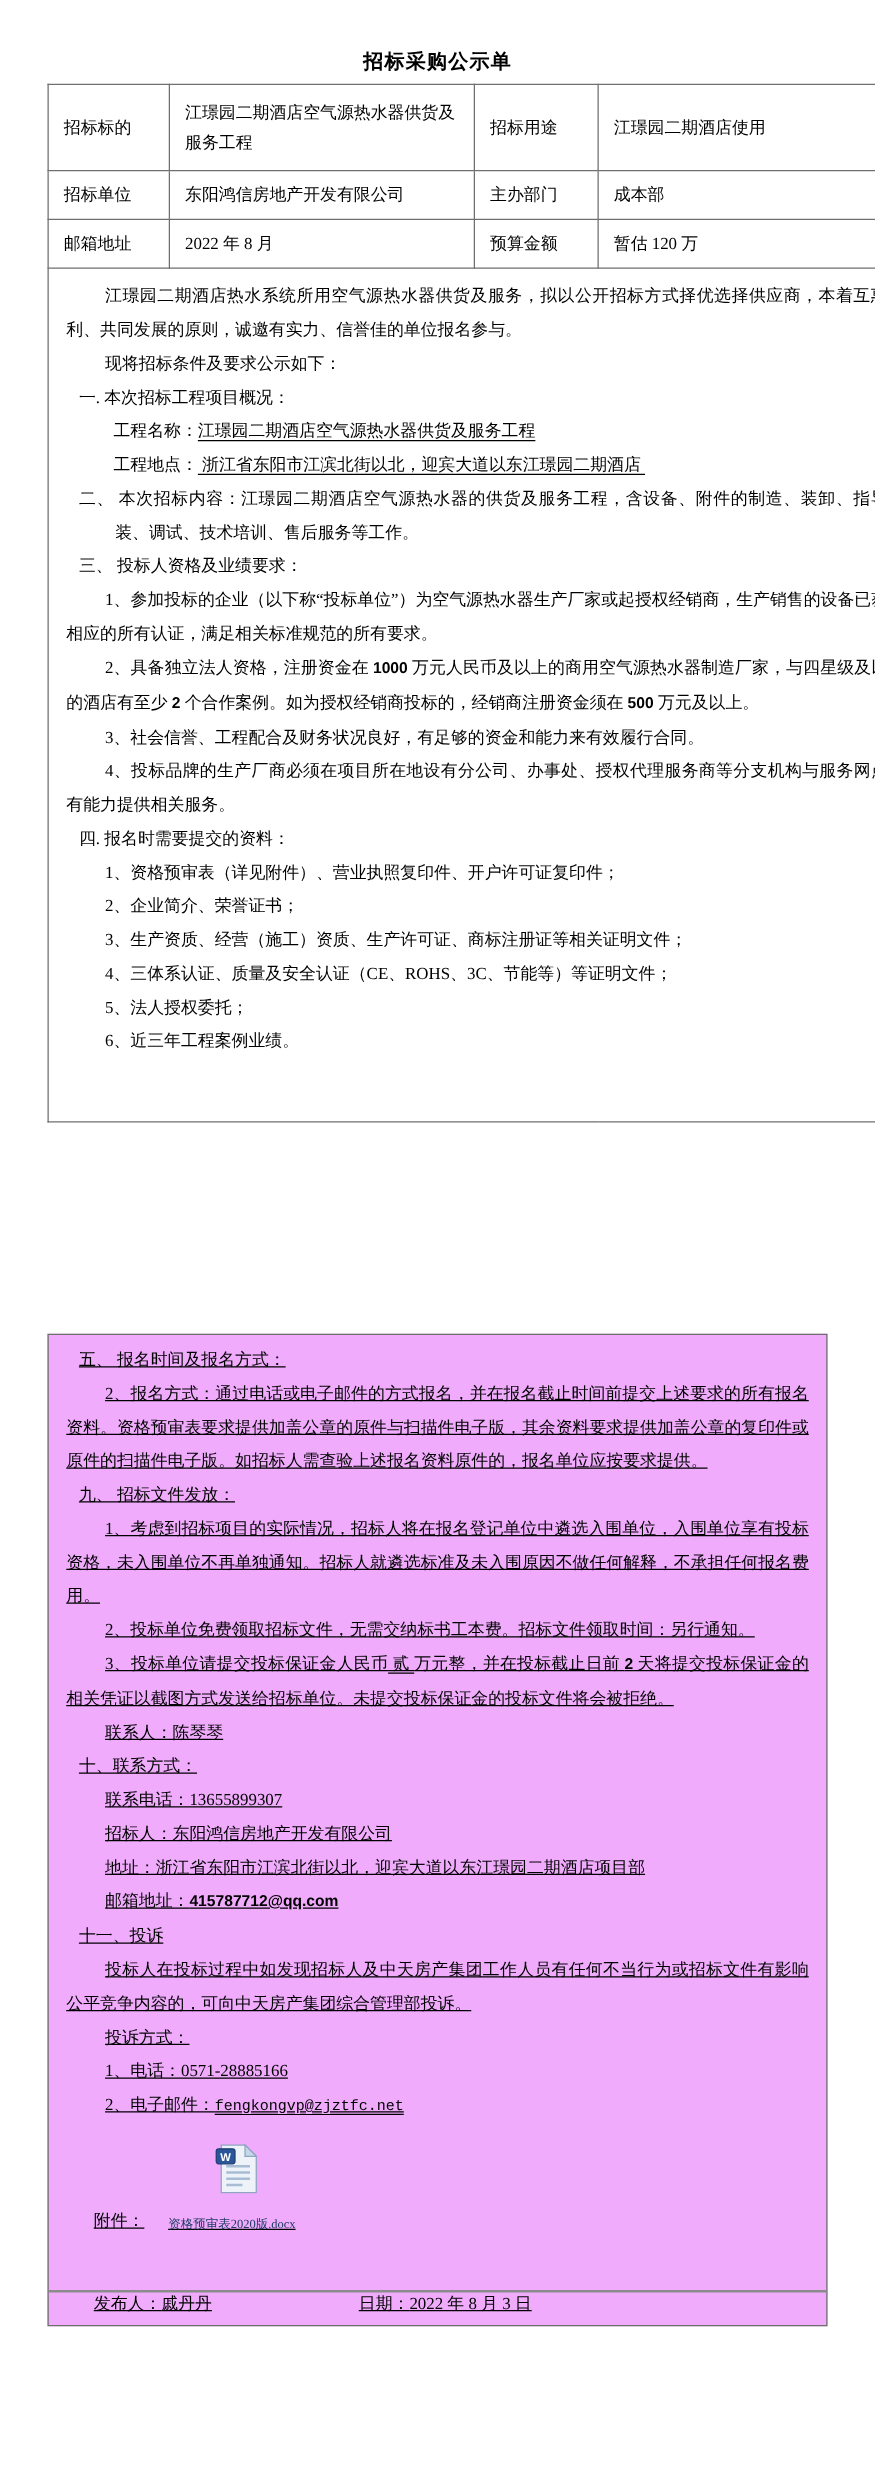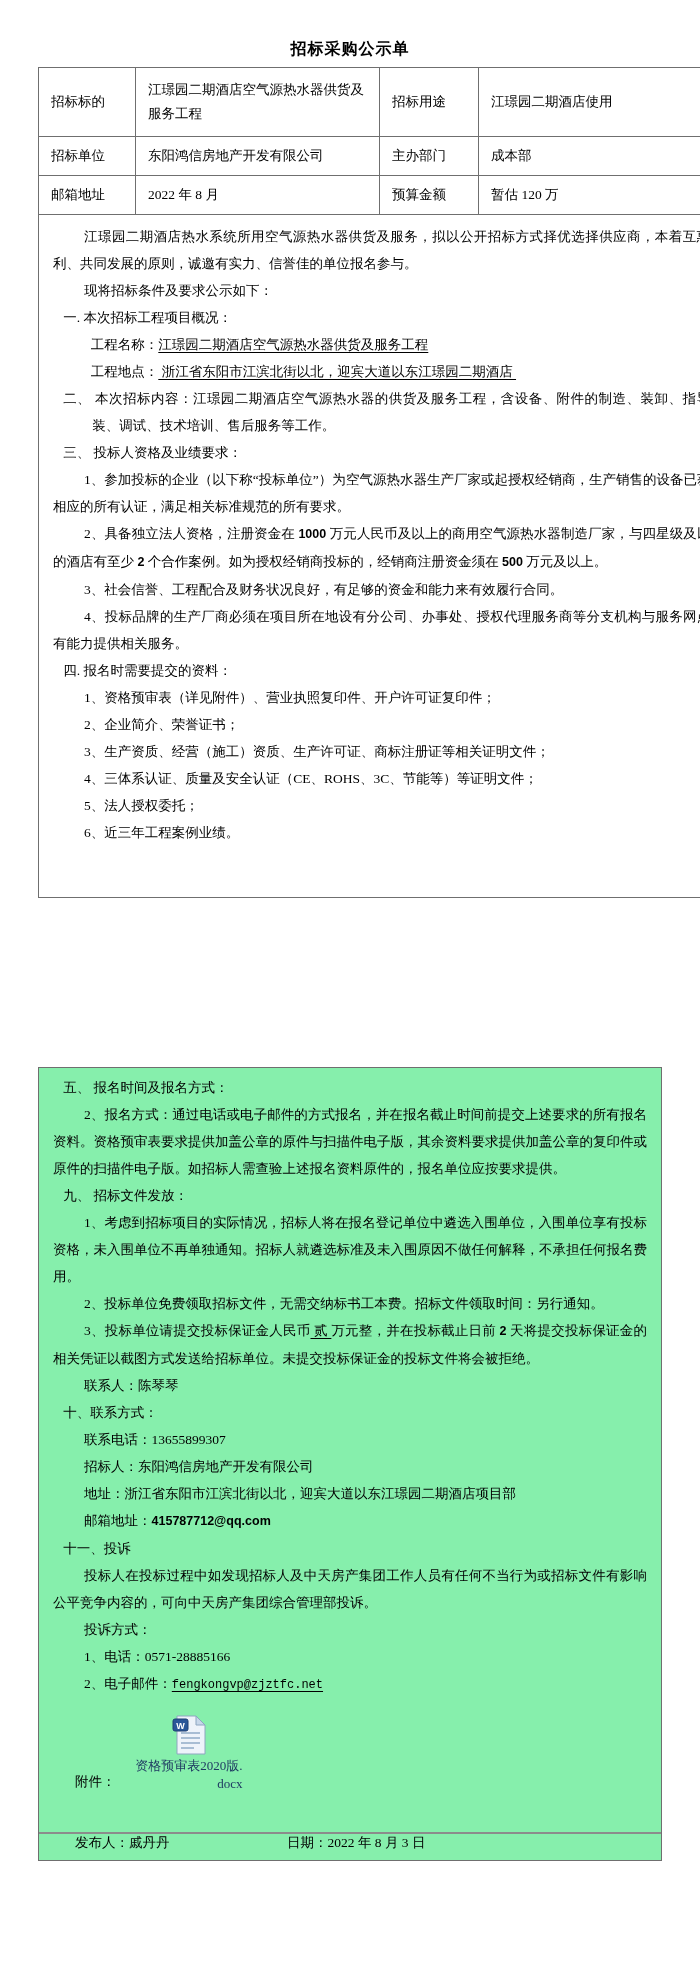--- a/index.html
+++ b/index.html
@@ -38,32 +38,32 @@
   .sub{text-indent:2.3em;}
   .sub2{text-indent:2.8em;}
   .seg-u{text-decoration:underline;text-underline-offset:3px;}
   .seg-b{font-family:"Liberation Sans",sans-serif;font-weight:bold;font-size:12.5px;}
   .seg-bu{font-family:"Liberation Sans",sans-serif;font-weight:bold;font-size:12.5px;
           text-decoration:underline;text-underline-offset:3px;}
   .seg-link{font-family:"Liberation Mono",monospace;font-size:12px;
             text-decoration:underline;text-underline-offset:3px;}
   .page2{
     width:622px;margin:169px 38px 0 38px;
-    border:1px solid #6f6f6f;background:#86efac;
+    border:1px solid #6f6f6f;background:#f0abfc;text-decoration:underline;
   }
   .p2-content{height:764px;padding:6px 14px 0 14px;box-sizing:border-box;overflow:hidden;}
   .attachment-row{
     display:flex;align-items:flex-end;gap:18px;
     margin:16px 0 0 22px;
   }
   .att-label{line-height:20px;}
   .att-file{display:flex;flex-direction:column;align-items:center;width:110px;cursor:pointer;}
   .att-caption{
-    width:108px;text-align:right;font-size:13px;line-height:1.35;
-    color:#1f3b62;word-break:break-all;margin-top:2px;
+    width:108px;text-align:left;font-size:10px;line-height:1.35;
+    color:#1f3b62;word-break:break-all;margin-top:18px;
   }
   .footer-row{
     border-top:2px solid #8c8c8c;height:26px;
     display:flex;
     padding-left:36px;font-size:13.5px;
   }
   .footer-publisher{width:212px;}
 </style>
 </head>
 <body>

